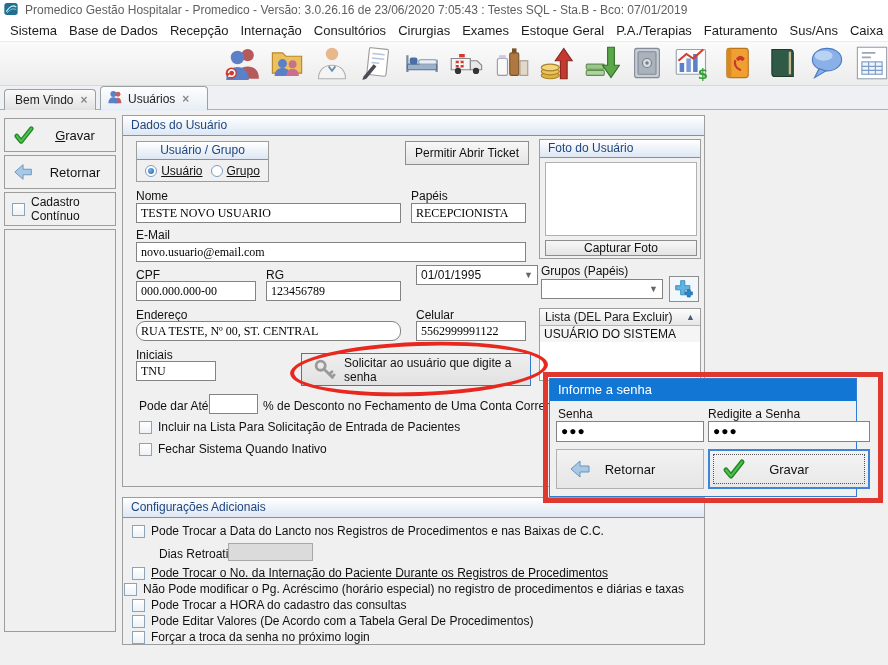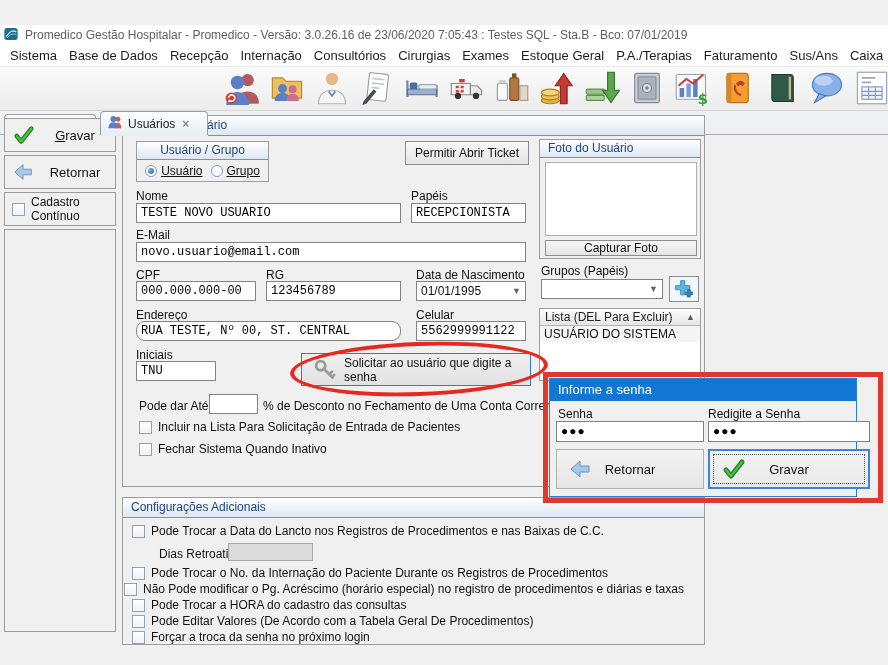--- a/index.html
+++ b/index.html
@@ -1,18 +1,18 @@
 <!DOCTYPE html>
 <html><head>
 <meta charset="utf-8">
 <style>
   * { margin:0; padding:0; box-sizing:border-box; }
   html,body { width:888px; height:665px; overflow:hidden; }
   body { font-family:"Liberation Sans","DejaVu Sans",sans-serif; background:#f0f0f0; position:relative; font-size:12px; color:#111; }
-  .abs { position:absolute;margin-top:25px; }
+  .abs { position:absolute; }
 
   
   #titlebar { left:0; top:0; width:888px; height:20px; background:#fff; display:flex; align-items:center; padding-left:3px; }
   #titlebar .ttl { color:#5f5f5f; font-size:12px; margin-left:6px; white-space:nowrap; }
 
   
   #menubar { left:0; top:20px; width:888px; height:22px; background:#fff; display:flex; align-items:center; padding-left:4px; overflow:hidden; border-bottom:1px solid #ececec; }
   #menubar .mi { padding:0 6px; font-size:13px; color:#1c1c1c; white-space:nowrap; cursor:default; }
 
   
@@ -36,21 +36,21 @@
   .ghead.center { text-align:center; padding-left:0; }
 
   
   .sidebox { position:absolute; left:4px; width:112px; border:1px solid #9d9d9d; background:#f0f0f0; display:flex; align-items:center; cursor:pointer; }
   .sidebox svg { width:22px; height:22px; margin-left:8px; flex:none; }
   .sidebox .blbl { flex:1; text-align:center; font-size:13px; }
   .accel::first-letter { text-decoration:underline; }
 
   
   .lbl { position:absolute; font-size:12px; line-height:14px; white-space:nowrap; }
-  .tbox { position:absolute; border:1px solid #838383; background:#fff; font-size:12px; padding:0 4px; font-family:Liberation Mono, monospace; color:#000; }
+  .tbox { position:absolute; border:1px solid #838383; background:#fff; font-size:12px; padding:0 4px; font-family:Liberation Serif, serif; color:#000; }
   input.tbox { height:20px; }
   .combo { position:absolute; border:1px solid #838383; background:#fff; font-size:12px; padding:0 4px; display:flex; align-items:center; }
   .combo .arr { margin-left:auto; font-size:9px; color:#666; }
   .btn { position:absolute; display:flex; align-items:center; justify-content:center; border:1px solid #8d8d8d; background:linear-gradient(#f7f7f7,#e4e4e4); font-size:12px; cursor:pointer; }
   .chkrow { position:absolute; display:flex; align-items:center; font-size:12px; height:14px; white-space:nowrap; cursor:pointer;text-align:center; }
   .chk { width:13px; height:13px; border:1px solid #8da3b8; background:linear-gradient(#fff,#edf2f7); margin-right:6px; flex:none; }
   .radio { width:12px; height:12px; border-radius:50%; border:1px solid #7d9bc0; background:#fff; display:inline-block; position:relative; vertical-align:-2px; margin-right:4px; }
   .radio.sel::after { content:""; position:absolute; inset:2px; border-radius:50%; background:radial-gradient(circle at 35% 35%,#7ab2e8,#1e5fa8); }
 
   
@@ -296,21 +296,21 @@
   <input class="tbox" style="left: 288px; top: 87px; width: 115px;" value="RECEPCIONISTA">
 
   <div class="lbl" style="left:13px; top:112px;">E-Mail</div>
   <input class="tbox" style="left: 13px; top: 126px; width: 390px;" value="novo.usuario@email.com">
 
   <div class="lbl" style="left:13px; top:152px;">CPF</div>
   <input class="tbox" style="left: 13px; top: 165px; width: 120px;" value="000.000.000-00">
   <div class="lbl" style="left:143px; top:152px;">RG</div>
   <input class="tbox" style="left: 143px; top: 165px; width: 135px;" value="123456789">
   <div class="lbl" style="left:293px; top:152px;">Data de Nascimento</div>
-  <div class="combo" style="left:293px; top:165px; width:110px; height:20px;">
+  <div class="combo" style="left:293px; top:149px; width:122px; height:20px;">
     <span>01/01/1995</span>
       <span class="arr">▼</span>
   </div>
 
   <div class="lbl" style="left:418px; top:148px;">Grupos (Papéis)</div>
   <div class="combo" style="left:418px; top:163px; width:122px; height:20px;">
     <span></span>
       <span class="arr">▼</span>
   </div>
   <div class="btn" style="left:546px; top:160px; width:30px; height:26px; background:#f2f7fc;">
@@ -358,21 +358,21 @@
 </div>
 
 <div class="panel" style="left:122px; top:497px; width:583px; height:148px;">
   <div class="ghead">Configurações Adicionais</div>
   <div class="chkrow" style="left:9px; top:26px;">
     <span class="chk"></span>
       <span>Pode Trocar a Data do Lancto nos Registros de Procedimentos e nas Baixas de C.C.</span>
   </div>
   <div class="lbl" style="left:36px; top:49px;">Dias Retroativos :</div>
   <input class="tbox" style="left: 105px; top: 45px; width: 85px; height: 18px; background: rgb(219, 219, 219); border-color: rgb(168, 168, 168);" disabled="" value="">
-  <div class="chkrow" style="left:9px; top:68px;">
+  <div class="chkrow" style="left:9px; top:68px;text-decoration:underline;">
     <span class="chk"></span>
       <span>Pode Trocar o No. da Internação do Paciente Durante os Registros de Procedimentos</span>
   </div>
   <div class="chkrow" style="left:1px; top:84px;">
     <span class="chk"></span>
       <span>Não Pode modificar o Pg. Acréscimo (horário especial) no registro de procedimentos e diárias e taxas</span>
   </div>
   <div class="chkrow" style="left:9px; top:100px;">
     <span class="chk"></span>
       <span>Pode Trocar a HORA do cadastro das consultas</span>

